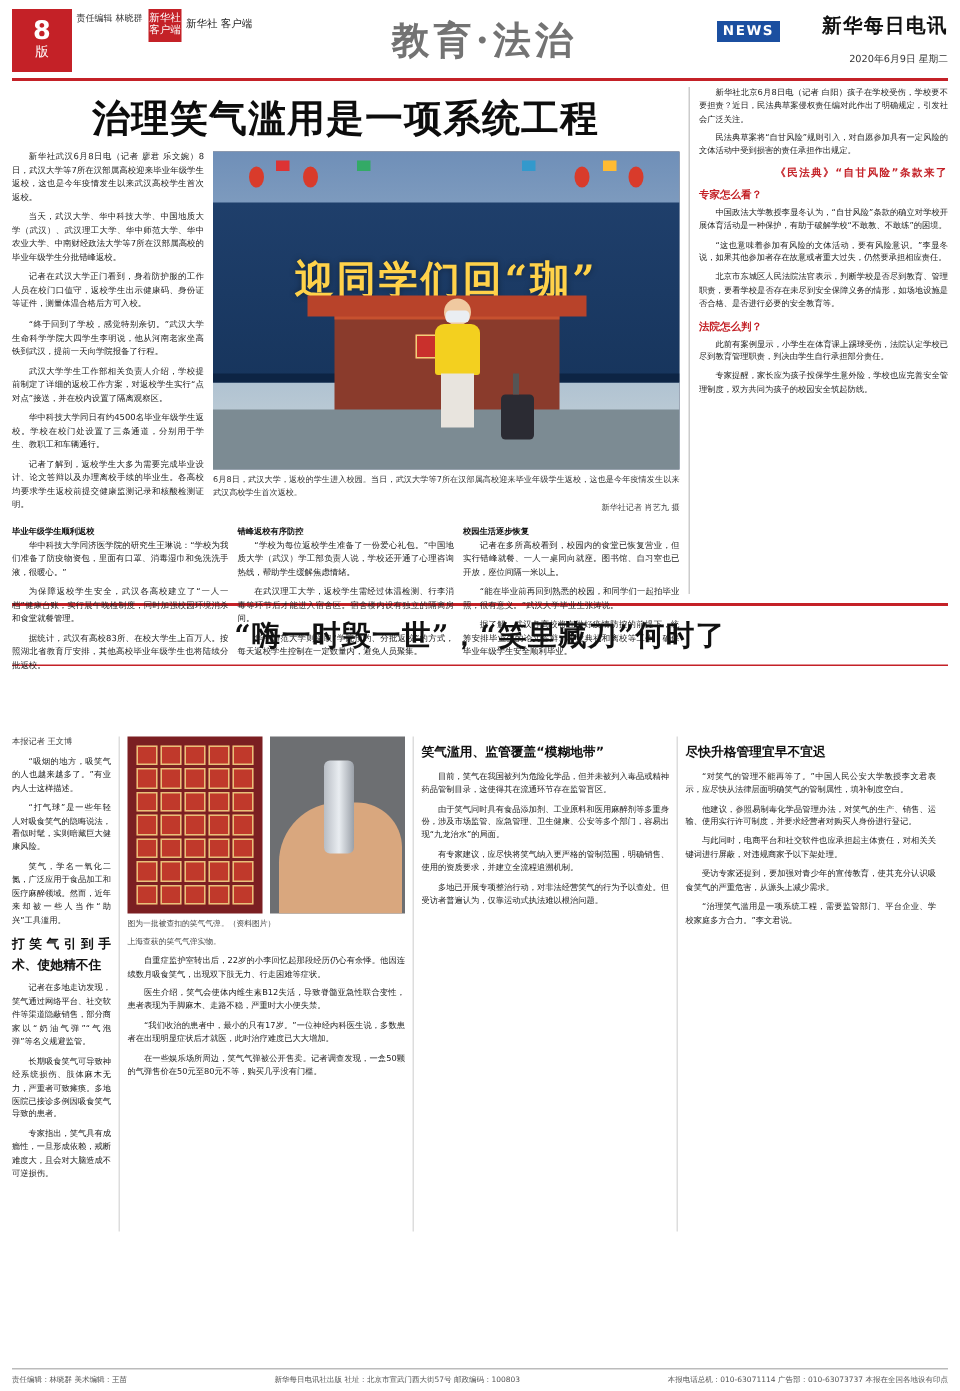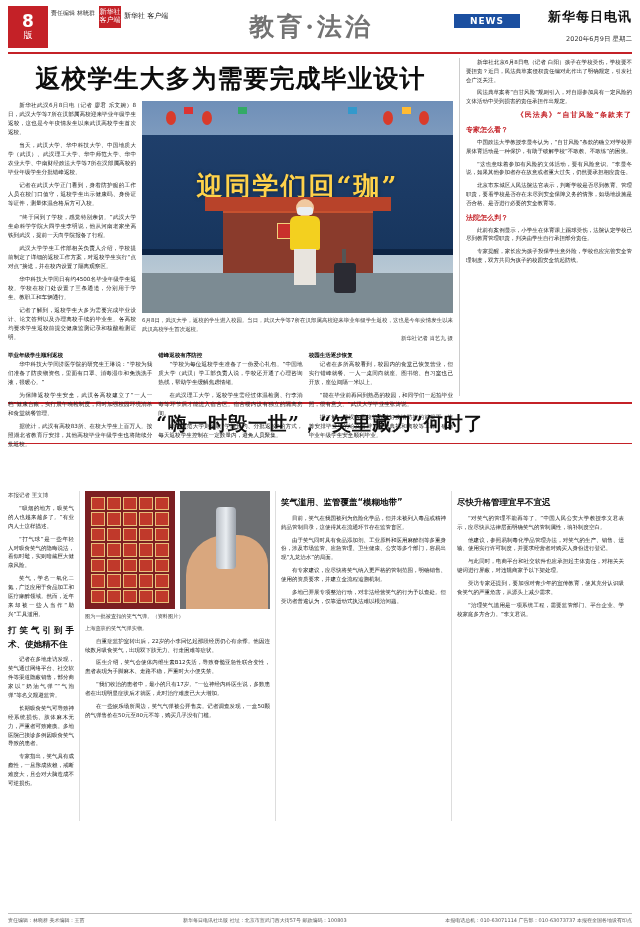--- a/index.html
+++ b/index.html
@@ -10,21 +10,21 @@
   .masthead{display:flex;align-items:flex-start;height:44px;border-bottom:2px solid #c42127;padding-bottom:2px;}
   .pagebadge{width:40px;height:42px;background:#c42127;color:#fff;display:flex;flex-direction:column;align-items:center;justify-content:center;line-height:1.05;}
   .pagebadge .num{font-size:17px;font-weight:bold;}
   .pagebadge .ver{font-size:9px;}
   .editor{width:44px;font-size:6px;line-height:1.5;color:#333;padding:2px 2px 0 3px;text-align:center;}
   .mh-logo{display:flex;align-items:center;gap:3px;padding-left:2px;}
   .mh-logo .sq{width:22px;height:22px;background:#c42127;color:#fff;font-size:7px;display:flex;align-items:center;justify-content:center;text-align:center;line-height:1.1;}
   .mh-logo .txt{font-size:7px;line-height:1.4;color:#222;}
   .mh-title{flex:1;text-align:center;font-size:25px;font-weight:bold;letter-spacing:3px;color:#737373;font-family:"DejaVu Serif","Liberation Serif",serif;padding-top:4px;}
   .mh-news{display:flex;align-items:center;font-size:8px;color:#1b4fa0;font-weight:bold;padding-top:8px;}
-  .mh-news .nbox{background:#1b4fa0;color:#fff;padding:2px 16px;font-size:9px;letter-spacing:1px;}
+  .mh-news .nbox{background:#1b4fa0;color:#fff;padding:2px 4px;font-size:9px;letter-spacing:1px;}
   .mh-right{width:112px;text-align:right;padding-top:2px;}
   .mh-right .paper{font-size:13px;font-weight:bold;color:#111;letter-spacing:1px;}
   .mh-right .date{font-size:6.5px;color:#333;margin-top:9px;line-height:1.5;}
 
   
   .topsec{display:flex;margin-top:4px;height:338px;}
   .col-left{width:452px;padding-right:6px;box-sizing:border-box;border-right:1px solid #ccc;}
   .col-right{width:172px;padding-left:6px;box-sizing:border-box;}
 
   .headline{font-size:25px;font-weight:bold;letter-spacing:1px;text-align:center;font-family:"DejaVu Serif","Liberation Serif",serif;margin:4px 0 6px 0;color:#0d0d0d;}
@@ -117,21 +117,21 @@
     <div class="mh-right">
       <div class="paper">新华每日电讯</div>
       <div class="date">2020年6月9日
 星期二</div>
     </div>
   </div>
 
   <div class="topsec">
 
     <div class="col-left">
-      <div class="headline">返校学生大多为需要完成毕业设计</div>
+      <div class="headline">治理笑气滥用是一项系统工程</div>
 
       <div class="lead-wrap">
         <div class="lead-text">
           <p>新华社武汉6月8日电（记者 廖君 乐文婉）8日，武汉大学等7所在汉部属高校迎来毕业年级学生返校，这也是今年疫情发生以来武汉高校学生首次返校。</p>
           <p>当天，武汉大学、华中科技大学、中国地质大学（武汉）、武汉理工大学、华中师范大学、华中农业大学、中南财经政法大学等7所在汉部属高校的毕业年级学生分批错峰返校。</p>
           <p>记者在武汉大学正门看到，身着防护服的工作人员在校门口值守，返校学生出示健康码、身份证等证件，测量体温合格后方可入校。</p>
           <p>“终于回到了学校，感觉特别亲切。”武汉大学生命科学学院大四学生李明说，他从河南老家坐高铁到武汉，提前一天向学院报备了行程。</p>
           <p>武汉大学学生工作部相关负责人介绍，学校提前制定了详细的返校工作方案，对返校学生实行“点对点”接送，并在校内设置了隔离观察区。</p>
           <p>华中科技大学同日有约4500名毕业年级学生返校。学校在校门处设置了三条通道，分别用于学生、教职工和车辆通行。</p>
           <p>记者了解到，返校学生大多为需要完成毕业设计、论文答辩以及办理离校手续的毕业生。各高校均要求学生返校前提交健康监测记录和核酸检测证明。</p>

